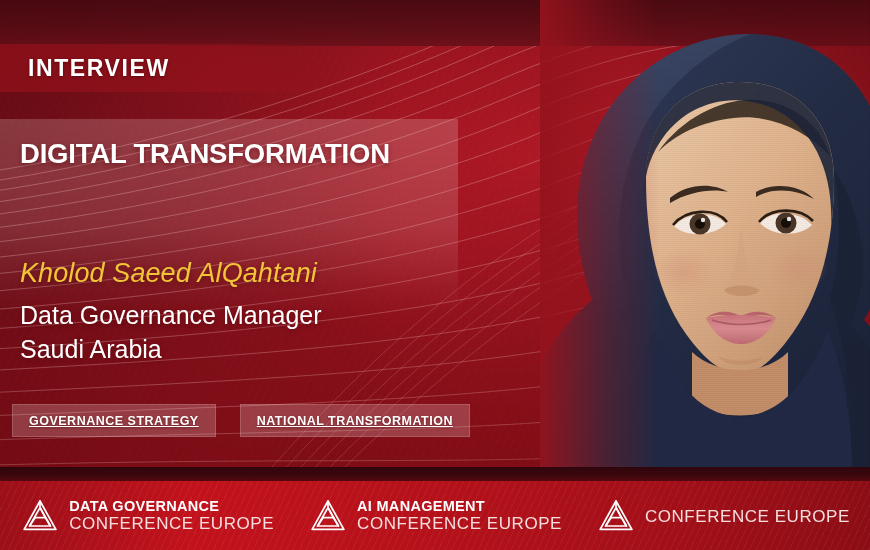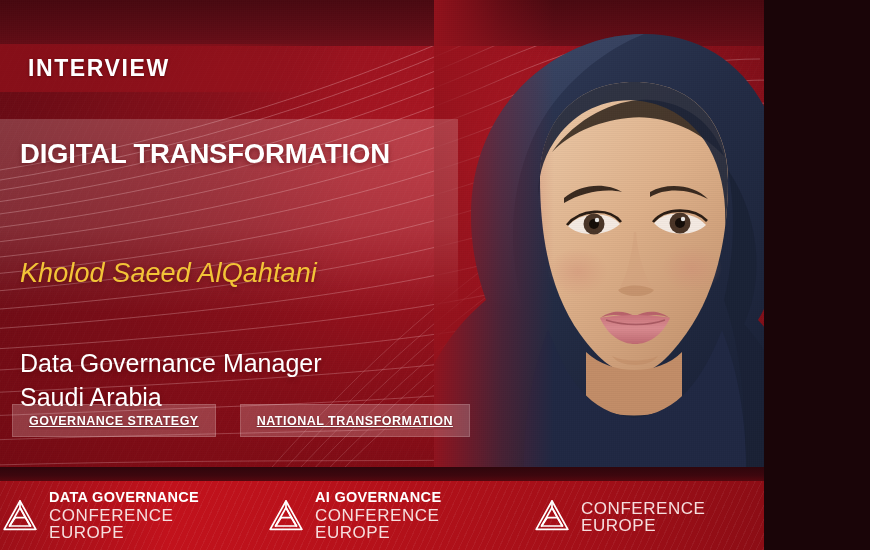--- a/index.html
+++ b/index.html
@@ -1,18 +1,18 @@
 <!DOCTYPE html>
 <html><head>
 <meta charset="utf-8">
 <style>
   html,body{margin:0;padding:0;background:#1a0508;}
   *{box-sizing:border-box;}
   .stage{
-    position:relative;width:764px;height:550px;overflow:hidden;
+    position:relative;width:870px;height:550px;overflow:hidden;
     font-family:"Liberation Sans", sans-serif;
     background:#8f1018;
   }
 
   
   .bg-base{
     position:absolute;inset:0;
     background:
       radial-gradient(ellipse 70% 60% at 62% 28%, #b01824 0%, #9c131f 38%, #85101a 70%, #6e0c15 100%);
   }
@@ -94,21 +94,20 @@
   .speaker-name{
     position:absolute;left:20px;top:258px;
     color:#f2c437;font-size:27px;font-style:italic;font-weight:normal;
     letter-spacing:.1px;
     text-shadow:0 2px 5px rgba(70,0,8,.45);
   }
   .speaker-role{
     position:absolute;left:20px;top:298px;
     color:#ffffff;font-size:25px;font-weight:400;line-height:1.36;
     text-shadow:0 2px 5px rgba(70,0,8,.45);
-    margin-top:48px;
   }
 
   
   .tags{position:absolute;left:12px;top:404px;display:flex;gap:24px;}
   .tag{
     height:33px;display:flex;align-items:center;justify-content:center;
     padding:0 16px;
     color:#ffffff;font-size:12.5px;font-weight:bold;letter-spacing:.5px;
     background:rgba(255,235,235,.21);
     border:1px solid rgba(255,235,235,.17);
@@ -342,21 +341,21 @@
         <svg width="40" height="40" viewBox="0 0 48 48" fill="none" stroke="#ffffff" stroke-width="2.1" stroke-linecap="round" stroke-linejoin="round">
           <path d="M24 6 L43 40 L5 40 Z"></path>
           <path d="M24 14 L36.5 36 L11.5 36 Z"></path>
           <path d="M24 14 L24 6"></path>
           <path d="M18 26 L30.5 26 L24 14"></path>
           <path d="M30.5 26 L36.5 36"></path>
           <path d="M18 26 L11.5 36"></path>
         </svg>
       </span>
       <span class="logo-text">
-        <span class="logo-l1">AI GOVERNANCE</span>
+        <span class="logo-l1">AI MANAGEMENT</span>
         <span class="logo-l2">CONFERENCE EUROPE</span>
       </span>
     </div>
 
     <div class="logo-unit">
       <span class="logo-mark">
         <svg width="40" height="40" viewBox="0 0 48 48" fill="none" stroke="#ffffff" stroke-width="2.1" stroke-linecap="round" stroke-linejoin="round">
           <path d="M24 6 L43 40 L5 40 Z"></path>
           <path d="M24 14 L36.5 36 L11.5 36 Z"></path>
           <path d="M24 14 L24 6"></path>

